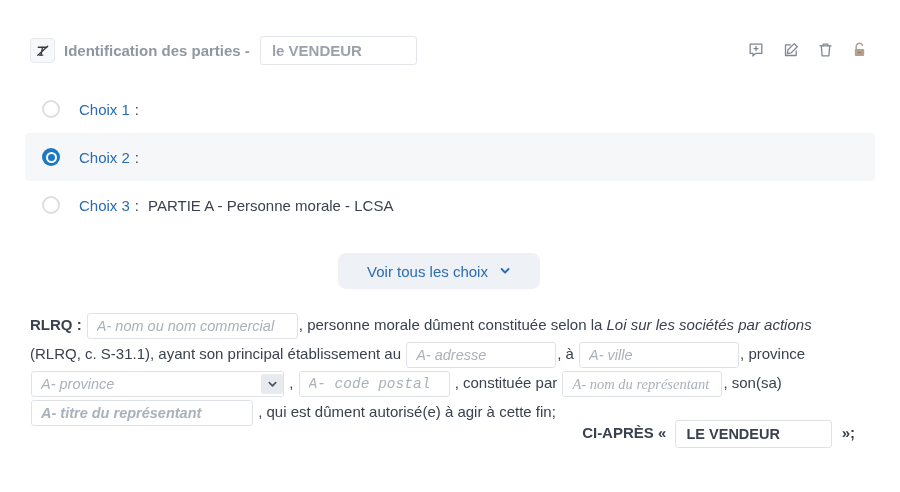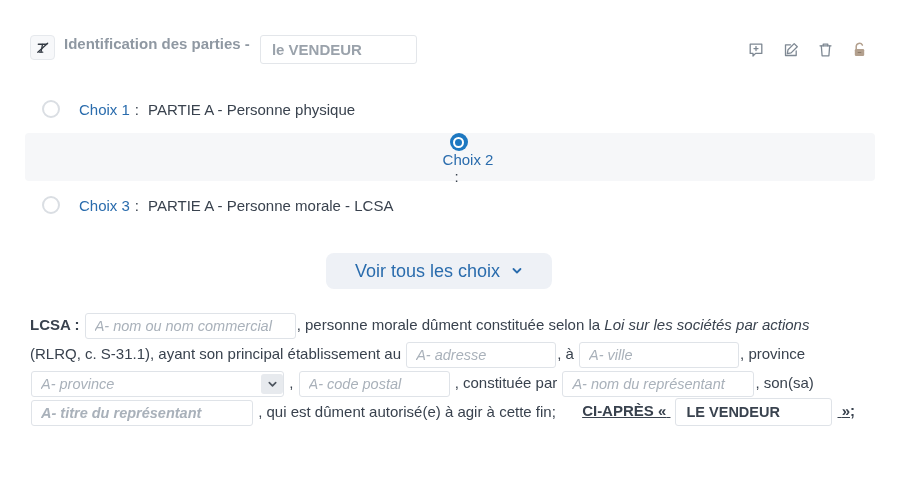--- a/index.html
+++ b/index.html
@@ -1,60 +1,60 @@
 <!DOCTYPE html>
 <html><head>
 <meta charset="utf-8">
 <style>
   * { box-sizing: border-box; margin: 0; padding: 0; }
   html, body { width: 900px; height: 492px; background: #ffffff; overflow: hidden; }
   body { font-family: "Liberation Sans", sans-serif; position: relative; color: #39424e; }
 
   
-  .section-header { position: absolute; top: 35px; left: 30px; right: 32px; height: 30px; display: flex; }
+  .section-header { position: absolute; top: 35px; left: 30px; right: 32px; height: 30px; display: flex; align-items: center; }
   .tool-icon-box { width: 25px; height: 25px; background: #f7f8fa; border: 1px solid #e6e9ed; border-radius: 4px; display: flex; align-items: center; justify-content: center; color: #343b44; flex: 0 0 auto; }
   .section-title { font-size: 15px; font-weight: bold; color: #8f98a2; margin: 0 10px 0 9px; white-space: nowrap; }
   .section-name-input { width: 157px; height: 29px; border: 1px solid #e3e6ea; border-radius: 3px; padding: 0 11px; font-family: "Liberation Sans", sans-serif; font-size: 15px; font-weight: bold; color: #9aa2ab; background: #fff; outline: none; }
   .header-actions { margin-left: auto; display: flex; align-items: center; gap: 17px; }
   .action-btn { background: none; border: none; padding: 0; cursor: pointer; color: #7e8893; display: flex; align-items: center; }
   .action-btn.lock { color: #b3a08e; }
 
   
   .choices { position: absolute; top: 85px; left: 25px; right: 25px; }
   .choice-row { height: 48px; display: flex; align-items: center; padding-left: 17px; border-radius: 4px; cursor: pointer; }
-  .choice-row.selected { background: #f6f7f9; flex-direction: column; }
+  .choice-row.selected { background: #f6f7f9; }
   .radio { width: 18px; height: 18px; border-radius: 50%; border: 2px solid #dadee3; background: #fff; flex: 0 0 auto; position: relative; }
   .radio.checked { border: none; background: #1d78c1; }
   .radio.checked::after { content: ""; position: absolute; top: 50%; left: 50%; width: 7px; height: 7px; margin: -5.5px 0 0 -5.5px; border: 2px solid #ffffff; border-radius: 50%; }
   .choice-label { color: #2a6cad; font-size: 15px; margin-left: 19px; }
   .choice-sep { color: #39424e; font-size: 15px; margin: 0 9px 0 5px; }
   .choice-text { color: #39424e; font-size: 15px; }
 
   
-  .show-all-btn { position: absolute; top: 253px; left: 50%; transform: translateX(-11px) translateX(-50%); height: 36px; padding: 0 29px; background: #eef1f6; border: none; border-radius: 8px; display: flex; align-items: center; gap: 11px; color: #2a6cad; font-family: "Liberation Sans", sans-serif; font-size: 18px; cursor: pointer; }
+  .show-all-btn { position: absolute; top: 253px; left: 50%; transform: translateX(-11px) translateX(-50%); height: 36px; padding: 0 29px; background: #eef1f6; border: none; border-radius: 8px; display: flex; align-items: center; gap: 11px; color: #2a6cad; font-family: "Liberation Sans", sans-serif; font-size: 15px; cursor: pointer; }
   .show-all-btn .chev { display: flex; color: #2a6cad; }
 
   
   .clause { position: absolute; top: 310px; left: 30px; width: 820px; font-size: 15px; line-height: 29px; color: #39424e; }
   .clause b { font-weight: bold; }
   .clause i { font-style: italic; text-align: center; }
   .fld { height: 26px; border: 1px solid #dfe3e8; border-radius: 3px; padding: 0 9px; font-family: "Liberation Sans", sans-serif; font-size: 14.5px; color: #3b82f6; vertical-align: middle; background: #fff; outline: none; margin: 0 1px; }
   .fld::placeholder { font-style: italic; color: #a9b1ba; opacity: 1; }
   .fld-name { width: 211px; }
   .fld-adresse { width: 150px; }
   .fld-ville { width: 160px; }
-  .fld-code { width: 151px; }
-  .fld-nomrep { width: 192px; }
+  .fld-code { width: 151px; font-family: Liberation Mono, monospace; }
+  .fld-nomrep { width: 160px; font-family: Liberation Serif, serif; }
   .fld-titrerep { width: 222px; font-weight: bold; }
   .select-fld { display: inline-flex; align-items: center; width: 253px; height: 26px; border: 1px solid #dfe3e8; border-radius: 3px; background: #fff; vertical-align: middle; padding: 0 0 0 9px; cursor: pointer; margin: 0 1px; }
   .select-fld .ph { flex: 1; font-style: italic; color: #a9b1ba; font-size: 14.5px; white-space: nowrap; overflow: hidden; }
   .select-fld .chev-box { width: 22px; height: 20px; background: #e7eaee; border-radius: 3px; display: flex; align-items: center; justify-content: center; color: #4c545e; flex: 0 0 auto; }
 
   
-  .ciapres { position: absolute; top: 398px; left: 30px; width: 825px; text-align: right; font-size: 15px; font-weight: bold; color: #39424e; text-decoration: underline; }
+  .ciapres { position: absolute; top: 420px; left: 30px; width: 825px; text-align: right; font-size: 15px; font-weight: bold; color: #39424e; }
   .ciapres-input { width: 157px; height: 28px; border: 1px solid #dfe3e8; border-radius: 3px; padding: 0 10px; font-family: "Liberation Sans", sans-serif; font-size: 14.5px; font-weight: bold; color: #39424e; vertical-align: middle; margin: 0 5px; outline: none; }
 
   svg { display: block; }
 </style>
 </head>
 <body>
 
 <div class="section-header">
   <span class="tool-icon-box">
     <svg width="15" height="15" viewBox="0 0 16 16" fill="none" stroke="currentColor" stroke-width="1.4" stroke-linecap="round">
@@ -95,21 +95,20 @@
       </svg>
     </button>
   </div>
 </div>
 
 <div class="choices">
   <div class="choice-row">
     <span class="radio"></span>
     <span class="choice-label">Choix 1</span>
     <span class="choice-sep">:</span>
-    <span class="choice-text">PARTIE A - Personne physique</span>
   </div>
   <div class="choice-row selected">
     <span class="radio checked"></span>
     <span class="choice-label">Choix 2</span>
     <span class="choice-sep">:</span>
   </div>
   <div class="choice-row">
     <span class="radio"></span>
     <span class="choice-label">Choix 3</span>
     <span class="choice-sep">:</span>
@@ -120,21 +119,21 @@
 <button class="show-all-btn">
   <span>Voir tous les choix</span>
   <span class="chev">
     <svg width="12" height="12" viewBox="0 0 12 12" fill="none" stroke="currentColor" stroke-width="1.8" stroke-linecap="round" stroke-linejoin="round">
         <path d="M2.5 4l3.5 3.5L9.5 4"></path>
       </svg>
   </span>
 </button>
 
 <div class="clause">
-  <b>LCSA :</b>
+  <b>RLRQ :</b>
   <input class="fld fld-name" type="text" placeholder="A- nom ou nom commercial" style=""><span>, personne morale dûment constituée selon la </span><i>Loi sur les sociétés par actions</i><span> (RLRQ, c. S-31.1), ayant son principal établissement au </span>
   <input class="fld fld-adresse" type="text" placeholder="A- adresse" style=""><span>, à </span>
   <input class="fld fld-ville" type="text" placeholder="A- ville" style=""><span>, province </span>
   <span class="select-fld">
     <span class="ph">A- province</span>
     <span class="chev-box">
       <svg width="11" height="11" viewBox="0 0 12 12" fill="none" stroke="currentColor" stroke-width="1.8" stroke-linecap="round" stroke-linejoin="round">
           <path d="M2.5 4l3.5 3.5L9.5 4"></path>
         </svg>
     </span>

